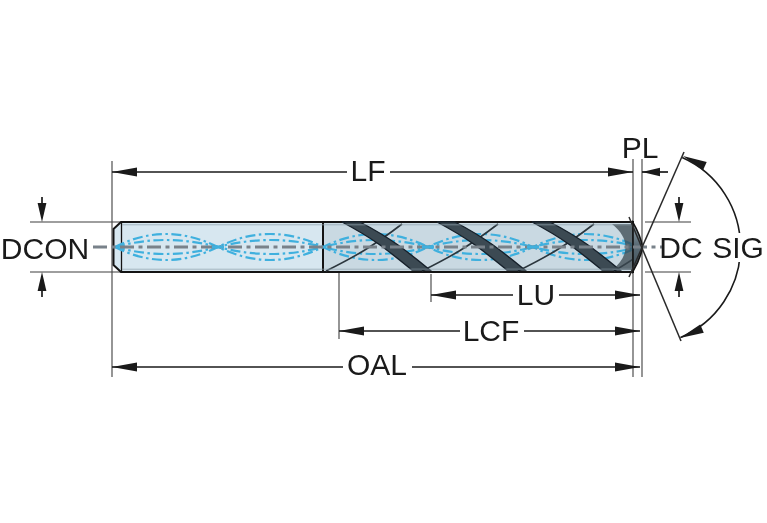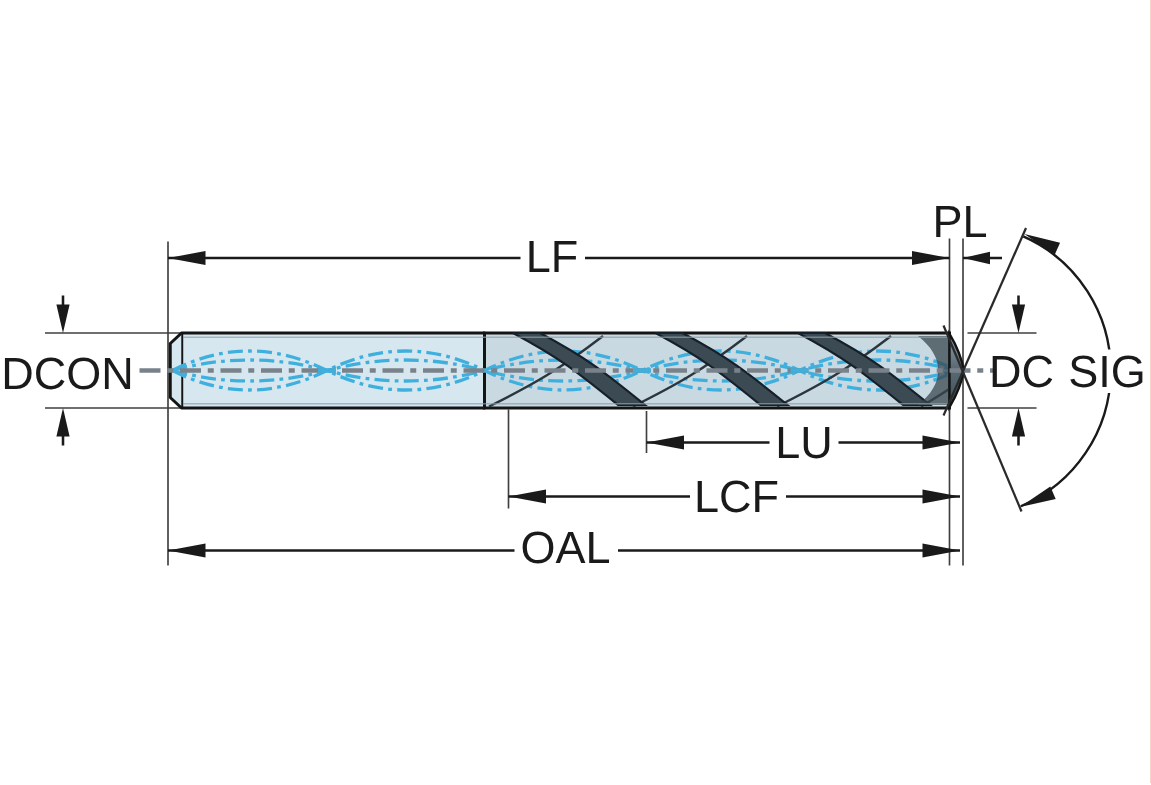--- a/index.html
+++ b/index.html
@@ -1,16 +1,16 @@
 <!DOCTYPE html>
 <html><head>
 <meta charset="utf-8">
 <style>
   html,body{margin:0;padding:0;background:#ffffff;}
-  .stage{position:relative;width:767px;height:522px;background:#c2410c;overflow:hidden;
+  .stage{position:relative;width:767px;height:522px;background:#14b8a6;overflow:hidden;
          font-family:"Liberation Sans",sans-serif;}
   svg{position:absolute;left:0;top:0;}
   text{font-family:"Liberation Sans",sans-serif;font-size:30px;fill:#1a1a1a;}
 </style>
 </head>
 <body>
 
 <div class="stage">
 <svg width="767" height="523" viewBox="0 0 767 523">
   <defs>

